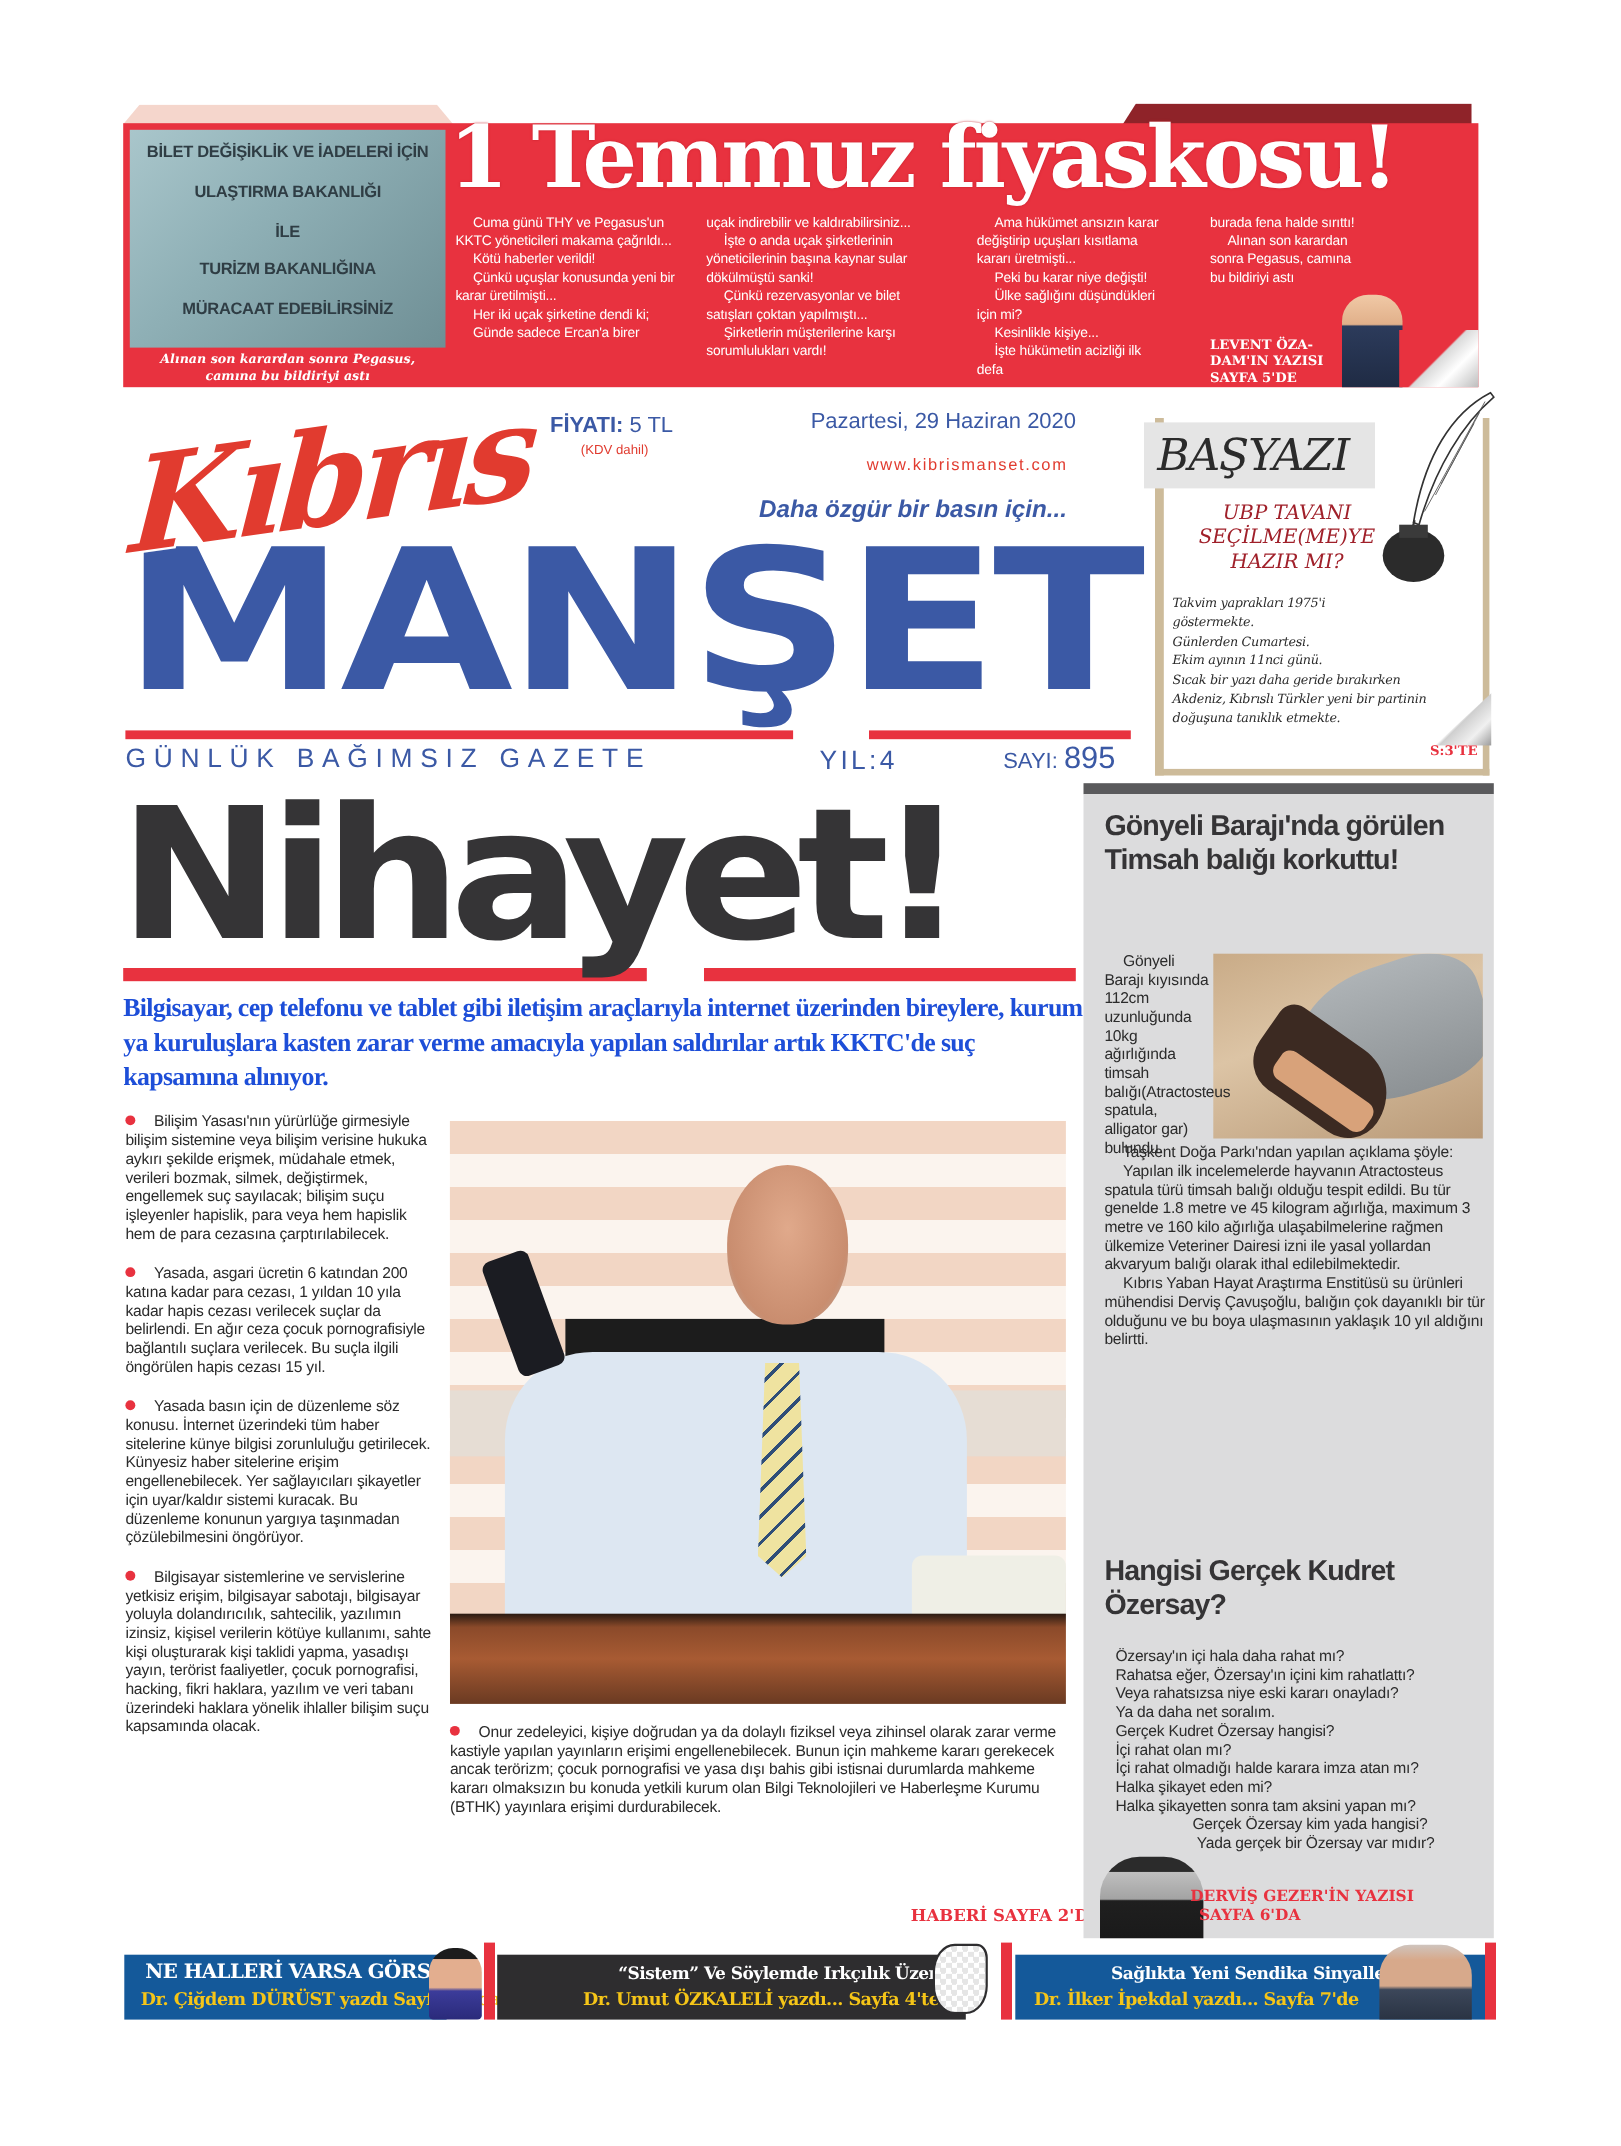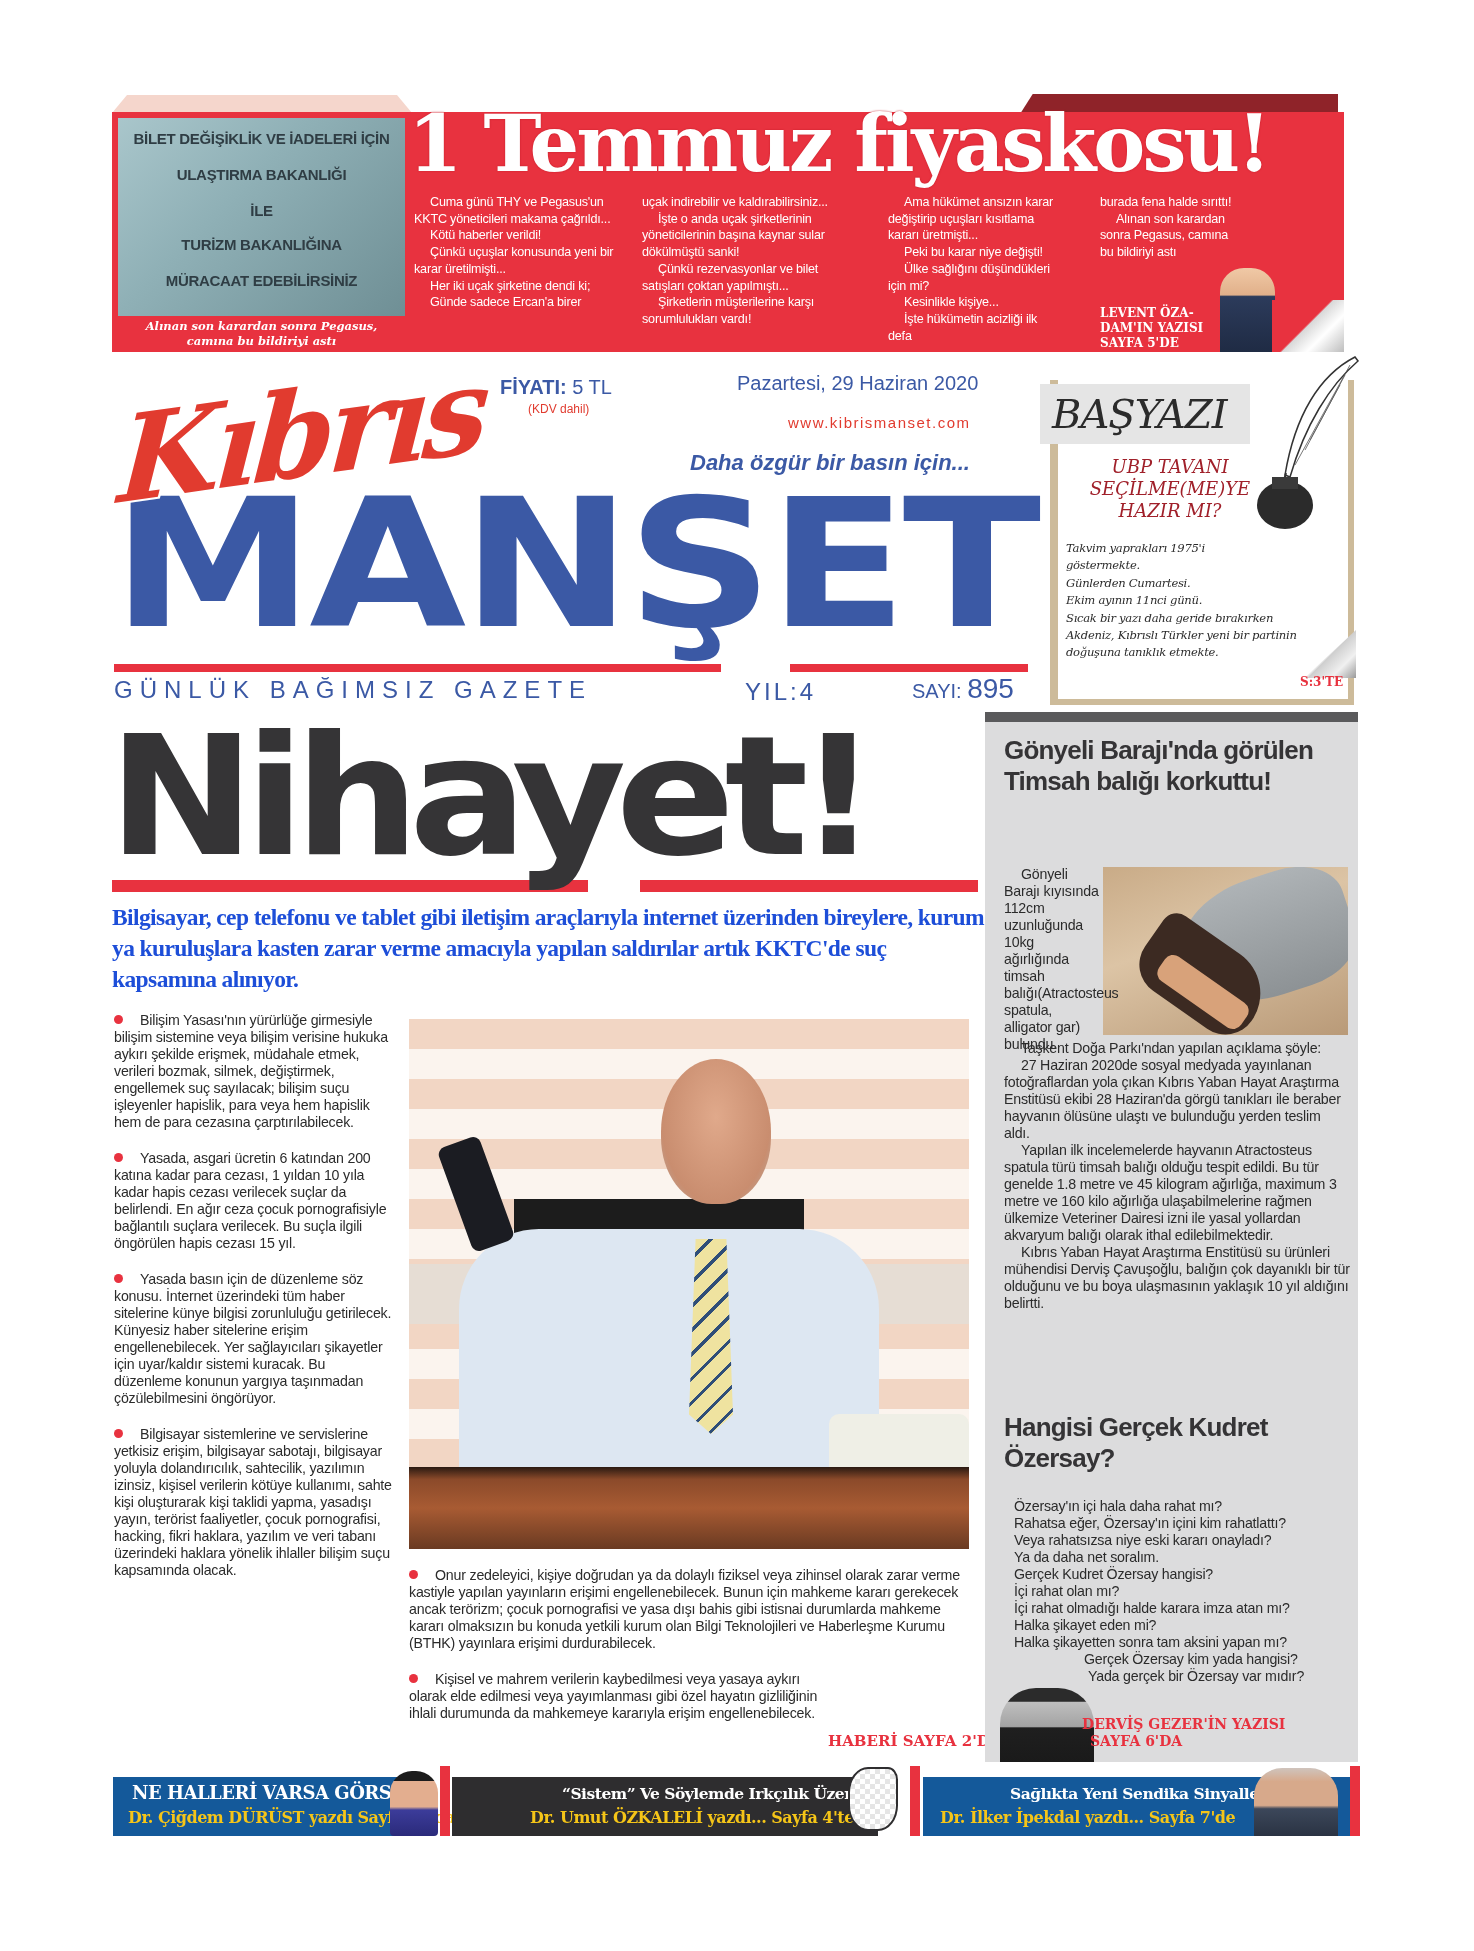--- a/index.html
+++ b/index.html
@@ -292,38 +292,36 @@
   <div id="photo-chair"></div>
   <div id="photo-torso"></div>
   <div id="photo-head"></div>
   <div id="photo-tie"></div>
   <div id="photo-phone"></div>
   <div id="photo-telephone"></div>
   <div id="photo-desk"></div>
 </div>
 <div class="abs" id="center-column">
   <p class="bullet-para"><span class="bullet-dot"></span><span>Onur zedeleyici, kişiye doğrudan ya da dolaylı fiziksel veya zihinsel olarak zarar verme kastiyle yapılan yayınların erişimi engellenebilecek. Bunun için mahkeme kararı gerekecek ancak terörizm; çocuk pornografisi ve yasa dışı bahis gibi istisnai durumlarda mahkeme kararı olmaksızın bu konuda yetkili kurum olan Bilgi Teknolojileri ve Haberleşme Kurumu (BTHK) yayınlara erişimi durdurabilecek.</span></p>
-  <p class="bullet-para" style="width:410px;"><span class="bullet-dot"></span><span>Kişisel ve mahrem verilerin kaybedilmesi veya yasaya aykırı olarak elde edilmesi veya yayımlanması gibi özel hayatın gizliliğinin ihlali durumunda da mahkemeye kararıyla erişim engellenebilecek.</span></p>
 </div>
 <div class="abs" id="center-more">HABERİ SAYFA 2'DE</div>
 
 <div class="abs" id="sidebar-topbar"></div>
 <div class="abs" id="sidebar"></div>
 <div class="abs" id="story1-title">Gönyeli Barajı'nda görülen Timsah balığı korkuttu!</div>
 <div class="abs" id="fish-photo">
   <div id="fish-body"></div>
   <div id="fish-mouth"></div>
   <div id="fish-jaw"></div>
 </div>
 <div class="abs" id="story1-intro">
   <p>Gönyeli Barajı kıyısında 112cm uzunluğunda 10kg ağırlığında timsah balığı(Atractosteus spatula, alligator gar) bulundu.</p>
 </div>
 <div class="abs" id="story1-body">
   <p>Taşkent Doğa Parkı'ndan yapılan açıklama şöyle:</p>
-  <p>27 Haziran 2020de sosyal medyada yayınlanan fotoğraflardan yola çıkan Kıbrıs Yaban Hayat Araştırma Enstitüsü ekibi 28 Haziran'da görgü tanıkları ile beraber hayvanın ölüsüne ulaştı ve bulunduğu yerden teslim aldı.</p>
   <p>Yapılan ilk incelemelerde hayvanın Atractosteus spatula türü timsah balığı olduğu tespit edildi. Bu tür genelde 1.8 metre ve 45 kilogram ağırlığa, maximum 3 metre ve 160 kilo ağırlığa ulaşabilmelerine rağmen ülkemize Veteriner Dairesi izni ile yasal yollardan akvaryum balığı olarak ithal edilebilmektedir.</p>
   <p>Kıbrıs Yaban Hayat Araştırma Enstitüsü su ürünleri mühendisi Derviş Çavuşoğlu, balığın çok dayanıklı bir tür olduğunu ve bu boya ulaşmasının yaklaşık 10 yıl aldığını belirtti.</p>
 </div>
 
 <div class="abs" id="story2-title">Hangisi Gerçek Kudret Özersay?</div>
 <div class="abs" id="story2-body">
   <p>Özersay'ın içi hala daha rahat mı?</p>
   <p>Rahatsa eğer, Özersay'ın içini kim rahatlattı?</p>
   <p>Veya rahatsızsa niye eski kararı onayladı?</p>
   <p>Ya da daha net soralım.</p>

